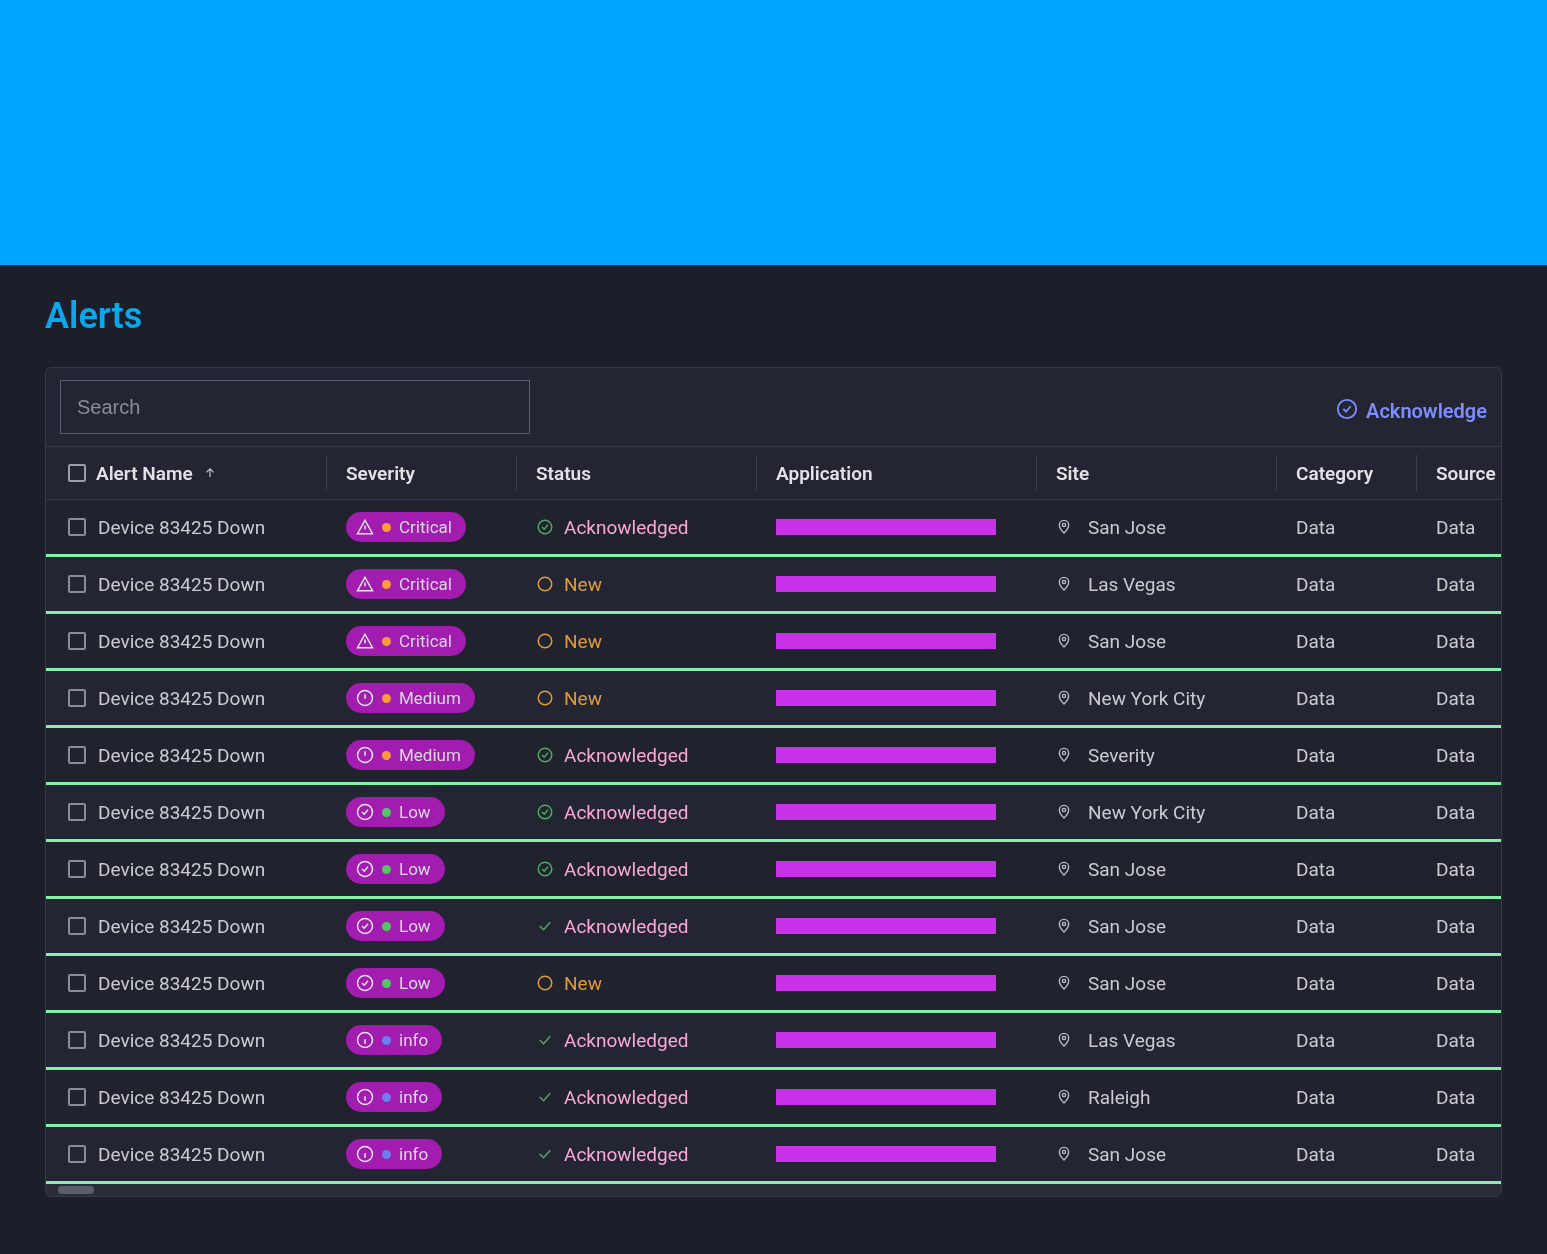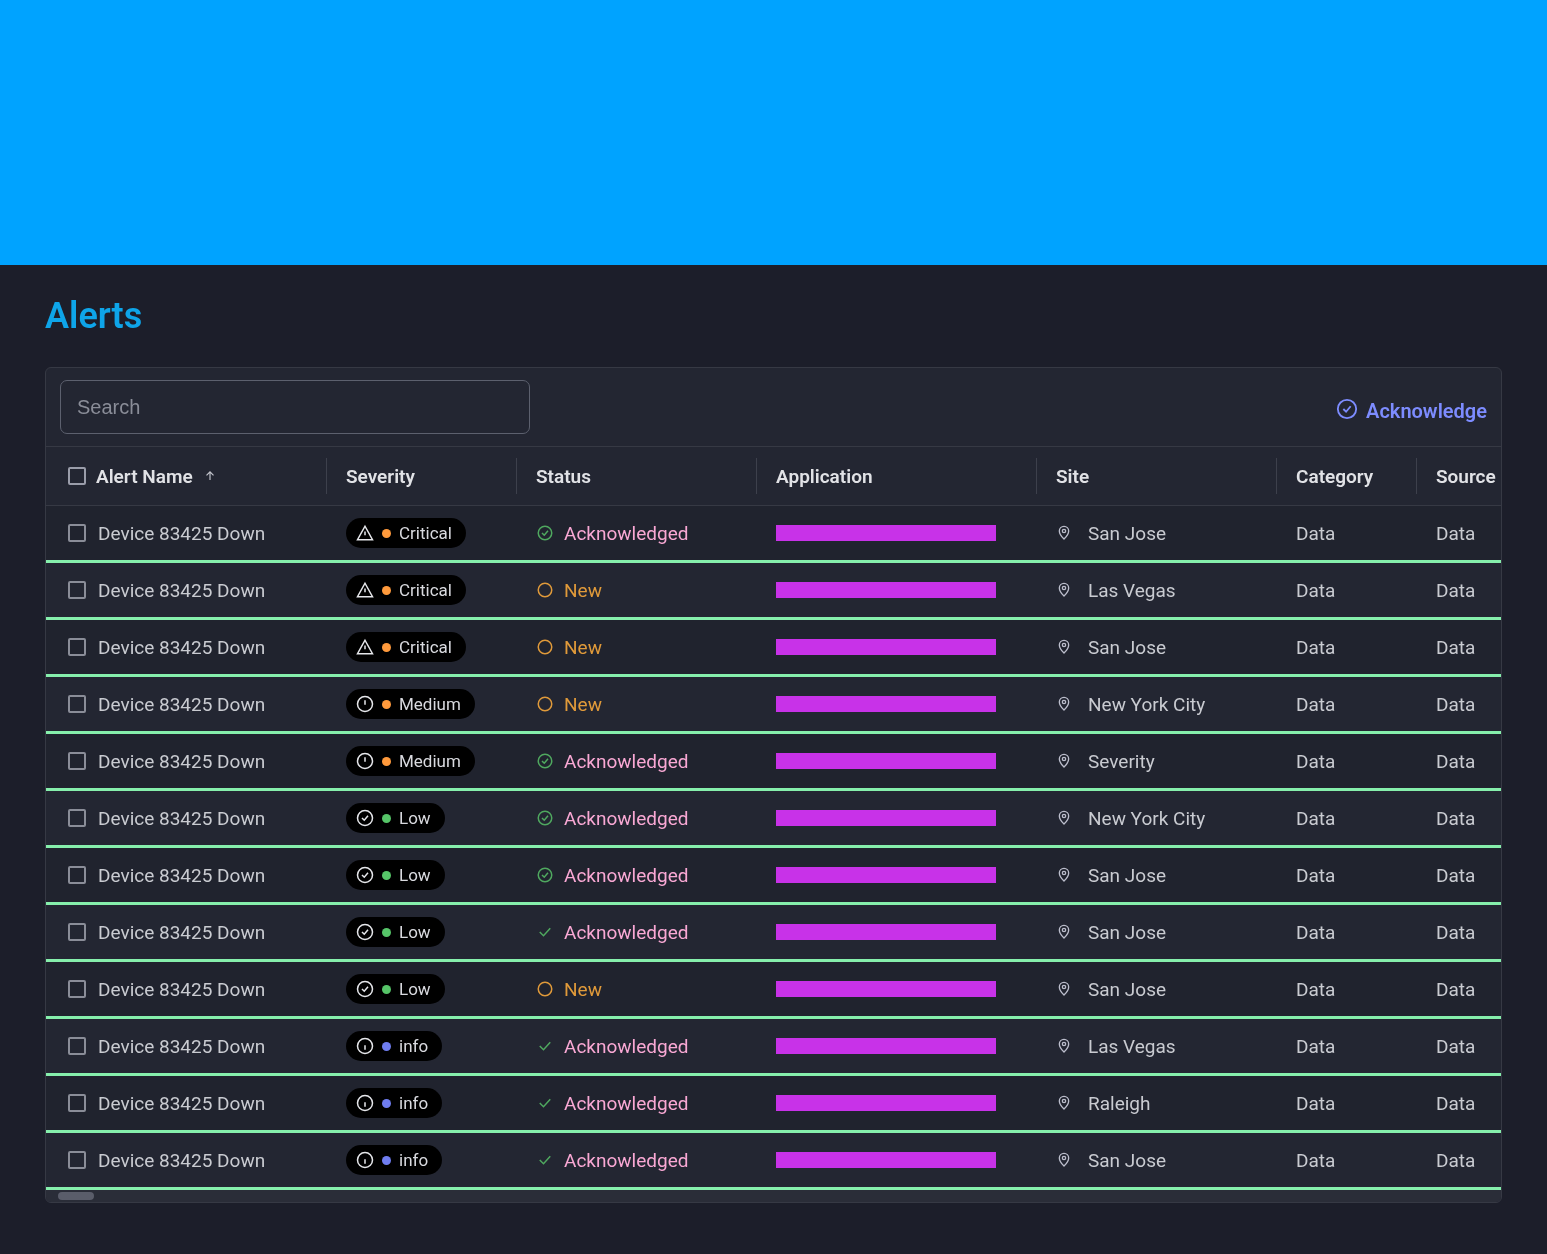--- a/index.html
+++ b/index.html
@@ -34,21 +34,21 @@
   display: flex;
   align-items: center;
   padding: 12px 14px;
   gap: 12px;
 }
 .search-input {
   width: 470px;
   height: 54px;
   background: transparent;
   border: 1px solid #5c606e;
-  border-radius: 7px;
+  border-radius: 0;
   color: #d5d7dc;
   font-size: 20px;
   padding: 0 16px;
 }
 .search-input::placeholder { color: #8a8d98; }
 .spacer { flex: 1; }
 .ack-action {
   display: flex;
   align-items: center;
   gap: 8px;
@@ -58,21 +58,21 @@
   cursor: pointer;
   margin-top: 8px;
 }
 .ack-action svg { width: 22px; height: 22px; }
 
 .table-header {
   display: grid;
   grid-template-columns: 280px 190px 240px 280px 240px 140px 160px;
   border-top: 1px solid #363944;
   border-bottom: 1px solid #363944;
-  height: 60px;
+  height: 54px;
   align-items: center;
 }
 .th {
   font-size: 19px;
   font-weight: 600;
   color: #e1e2e6;
   display: flex;
   align-items: center;
   gap: 10px;
   padding: 0 20px;
@@ -126,21 +126,21 @@
   width: 18px;
   height: 18px;
   border: 2px solid #8a8d98;
   border-radius: 2px;
   flex-shrink: 0;
 }
 .sev-pill {
   display: inline-flex;
   align-items: center;
   gap: 8px;
-  background: #000000;
+  background: #a21caf;
   border-radius: 18px;
   padding: 5px 14px 5px 10px;
   font-size: 17px;
   color: #d9dadf;
 }
 .sev-icon { width: 18px; height: 18px; display: inline-flex; }
 .sev-icon svg { width: 100%; height: 100%; stroke: #e6e7eb; fill: none; stroke-width: 2; }
 .sev-dot {
   width: 9px;
   height: 9px;

